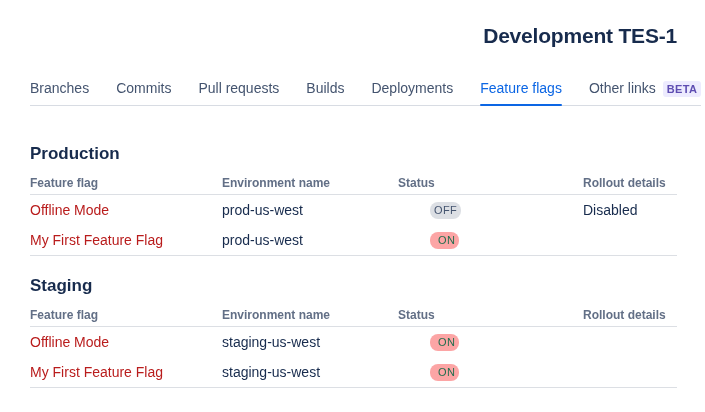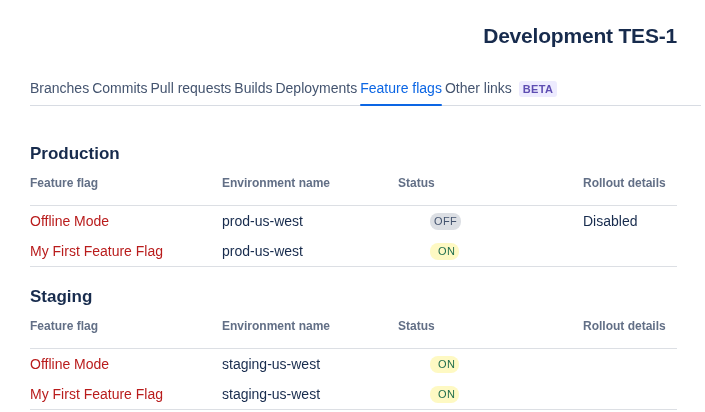--- a/index.html
+++ b/index.html
@@ -13,21 +13,21 @@
 
   .page-title {
     margin-top: 23px;
     font-size: 21px; line-height: 26px;
     font-weight: 700; color: #172B4D;
     letter-spacing: -0.2px;
     text-align: right;
   }
 
   .tab-bar {
-    display: flex; align-items: flex-end; gap: 3px;
+    display: flex; align-items: flex-end; gap: 27px;
     margin-top: 31px; margin-right: -24px;
     border-bottom: 1px solid #D8DCE3;
   }
   .tab {
     position: relative;
     display: inline-flex; align-items: center; gap: 7px;
     font-size: 14px; line-height: 17px; font-weight: 500;
     color: #44546F; text-decoration: none; cursor: pointer;
     padding-bottom: 8px; white-space: nowrap;
   }
@@ -49,38 +49,38 @@
   }
   .section.production .section-heading { margin-top: 37px; }
   .section.staging .section-heading { margin-top: 19px; }
 
   .flag-table { margin-top: 12px; border-bottom: 1px solid #DCDFE4; }
   .trow {
     display: grid;
     grid-template-columns: 192px 176px 185px 1fr;
     align-items: center;
   }
-  .thead { border-bottom: 1px solid #DCDFE4; padding-bottom: 14px; }
+  .thead { border-bottom: 1px solid #DCDFE4; padding-bottom: 3px; }
   .th {
     font-size: 12px; line-height: 15px;
     font-weight: 700; color: #626F86;
   }
   .tbody .trow { height: 30px; }
   .cell { font-size: 14px; color: #172B4D; }
   .flag-link {
     font-size: 14px; color: #b91c1c;
     text-decoration: none; cursor: pointer;
   }
   .status-badge {
     display: inline-block;
     font-size: 11px; font-weight: 400; line-height: 1;
     padding: 3px 4px; border-radius: 8px; letter-spacing: 0.4px; margin-left: 32px;
   }
   .status-badge.off { background: #DCDFE4; color: #44546F; }
-  .status-badge.on  { background: #fef9c3; color: #216E4E; padding-left: 8px; }
+  .status-badge.on  { background: #fca5a5; color: #216E4E; padding-left: 8px; }
 </style>
 </head>
 <body>
 
 <div class="container">
 
   <h1 class="page-title">Development TES-1</h1>
 
   <nav class="tab-bar">
     <a class="tab">Branches</a>

